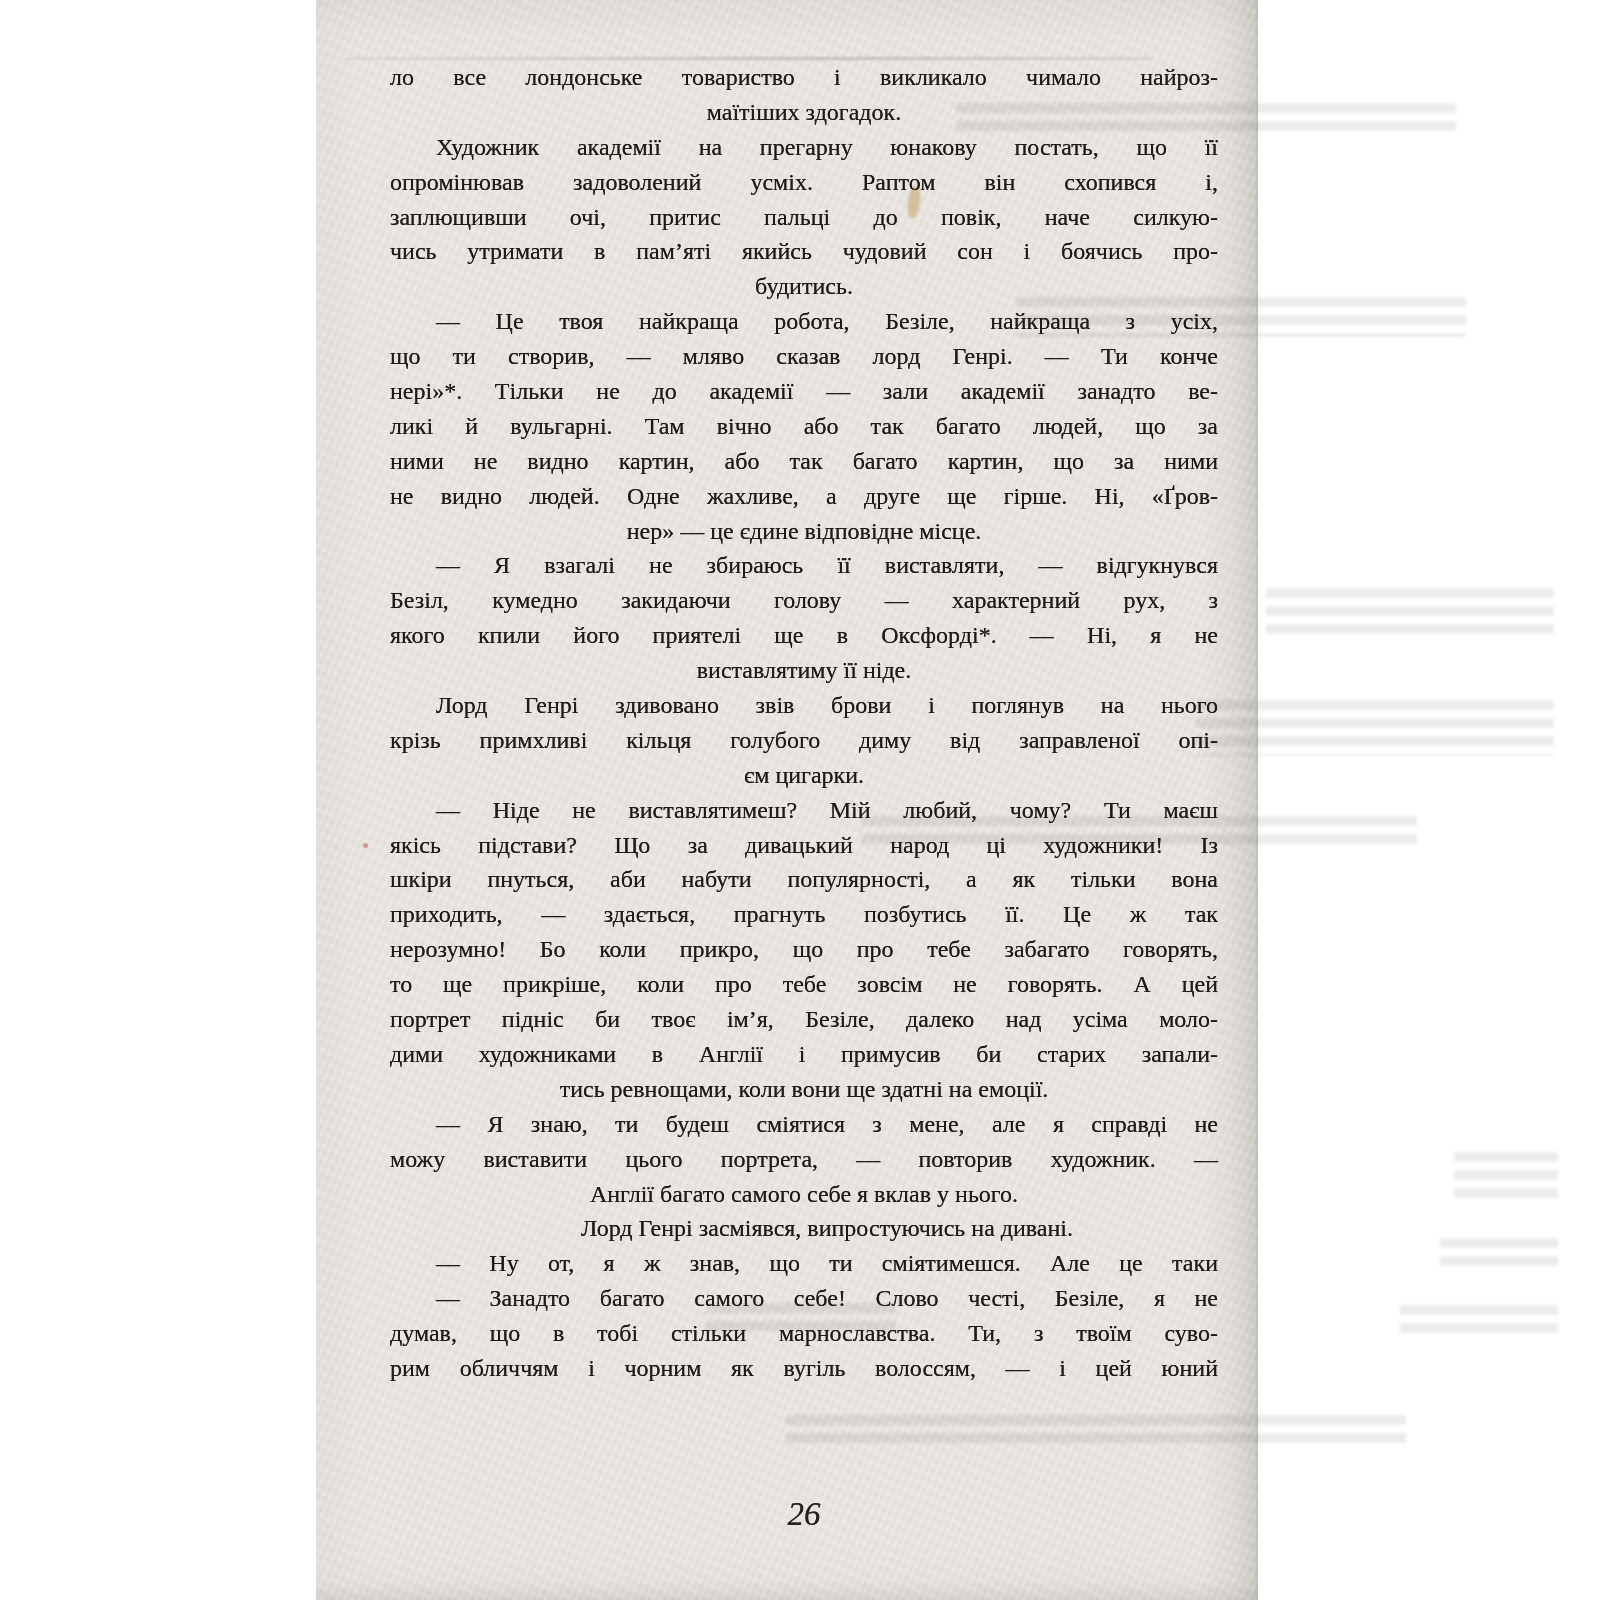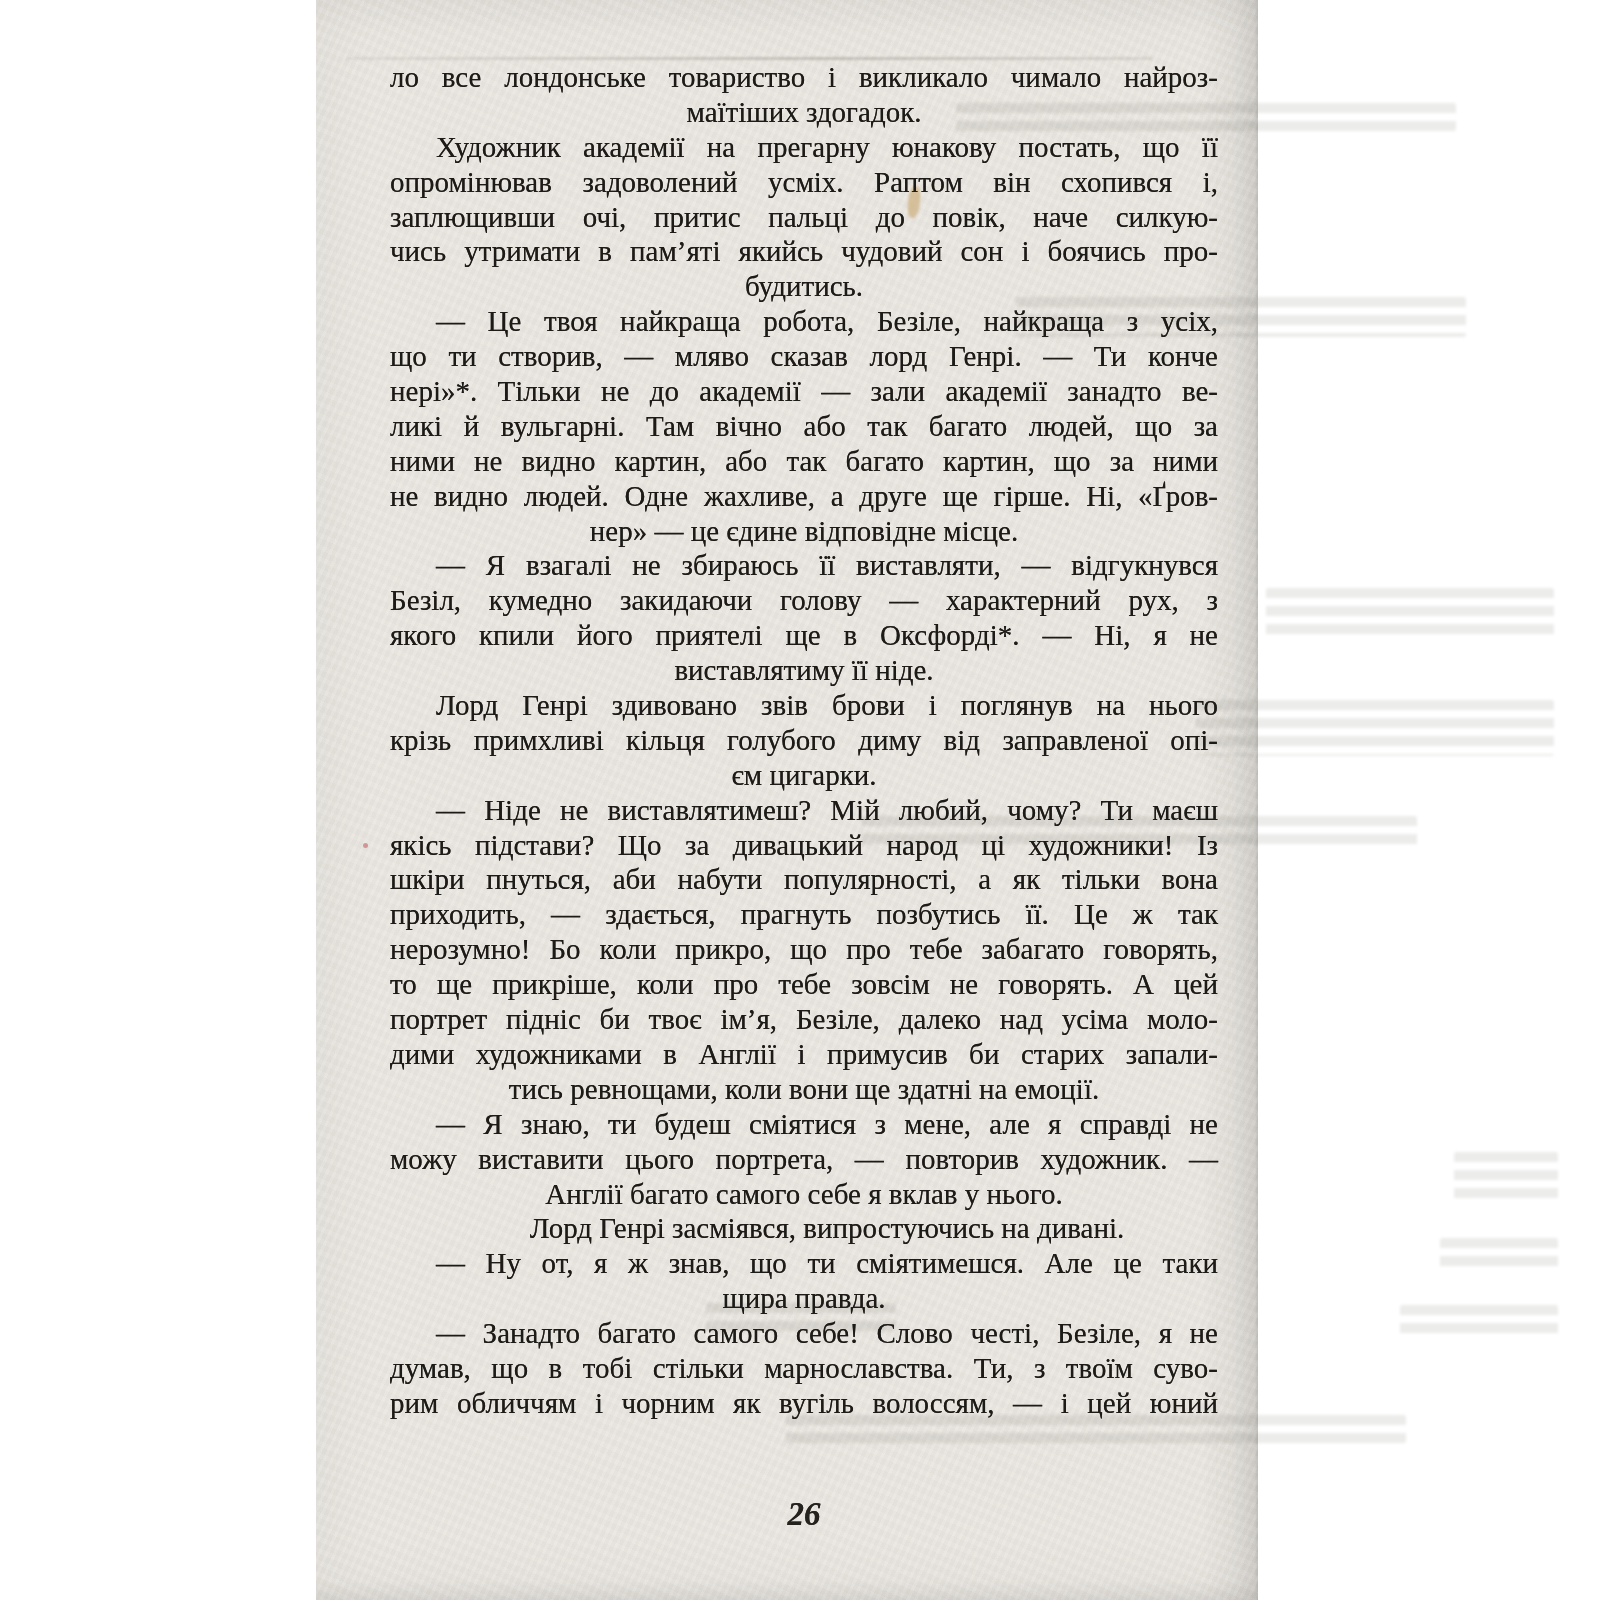--- a/index.html
+++ b/index.html
@@ -50,21 +50,21 @@
         rgba(140,135,125,0.025) 5px 11px);
     pointer-events: none;
   }
 
   
   .text-col {
     position: absolute;
     left: 390px;
     top: 60px;
     width: 828px;
-    font-size: 29px;
+    font-size: 24px;
     line-height: 34.9px;
     color: #1d1b18;
     text-shadow: 0 0 0.45px rgba(29,27,24,0.85);
   }
   .line {
     width: 100%;
     height: 34.9px;
     white-space: nowrap;
     text-align: center;
   }
@@ -79,21 +79,20 @@
   .page-number {
     position: absolute;
     left: 390px;
     top: 1496px;
     width: 828px;
     text-align: center;
     font-size: 33px;
     font-style: italic;
     color: #24221f;
     text-shadow: 0 0 0.4px rgba(30,28,25,0.8);
-    font-weight: bold;
   }
 
   
   .scanline {
     position: absolute;
     left: 346px;
     top: 57px;
     width: 806px;
     height: 3px;
     background: linear-gradient(to right,
@@ -194,19 +193,18 @@
     <div class="line just">нерозумно! Бо коли прикро, що про тебе забагато говорять,</div>
     <div class="line just">то ще прикріше, коли про тебе зовсім не говорять. А цей</div>
     <div class="line just">портрет підніс би твоє ім’я, Безіле, далеко над усіма моло-</div>
     <div class="line just">дими художниками в Англії і примусив би старих запали-</div>
     <div class="line">тись ревнощами, коли вони ще здатні на емоції.</div>
     <div class="line just indent">— Я знаю, ти будеш сміятися з мене, але я справді не</div>
     <div class="line just">можу виставити цього портрета, — повторив художник. —</div>
     <div class="line">Англії багато самого себе я вклав у нього.</div>
     <div class="line indent">Лорд Генрі засміявся, випростуючись на дивані.</div>
     <div class="line just indent">— Ну от, я ж знав, що ти сміятимешся. Але це таки</div>
-    <div class="line">щира правда.</div>
     <div class="line just indent">— Занадто багато самого себе! Слово честі, Безіле, я не</div>
     <div class="line just">думав, що в тобі стільки марнославства. Ти, з твоїм суво-</div>
     <div class="line just">рим обличчям і чорним як вугіль волоссям, — і цей юний</div>
   </div>
 
 <div class="page-number">26</div>
 
 </body></html>

